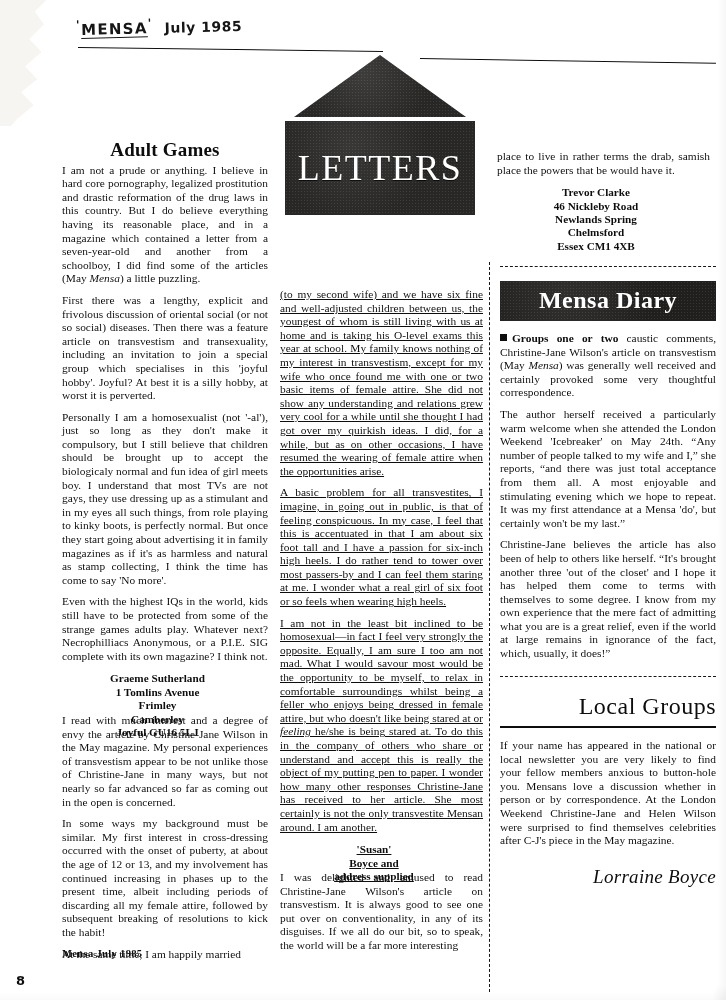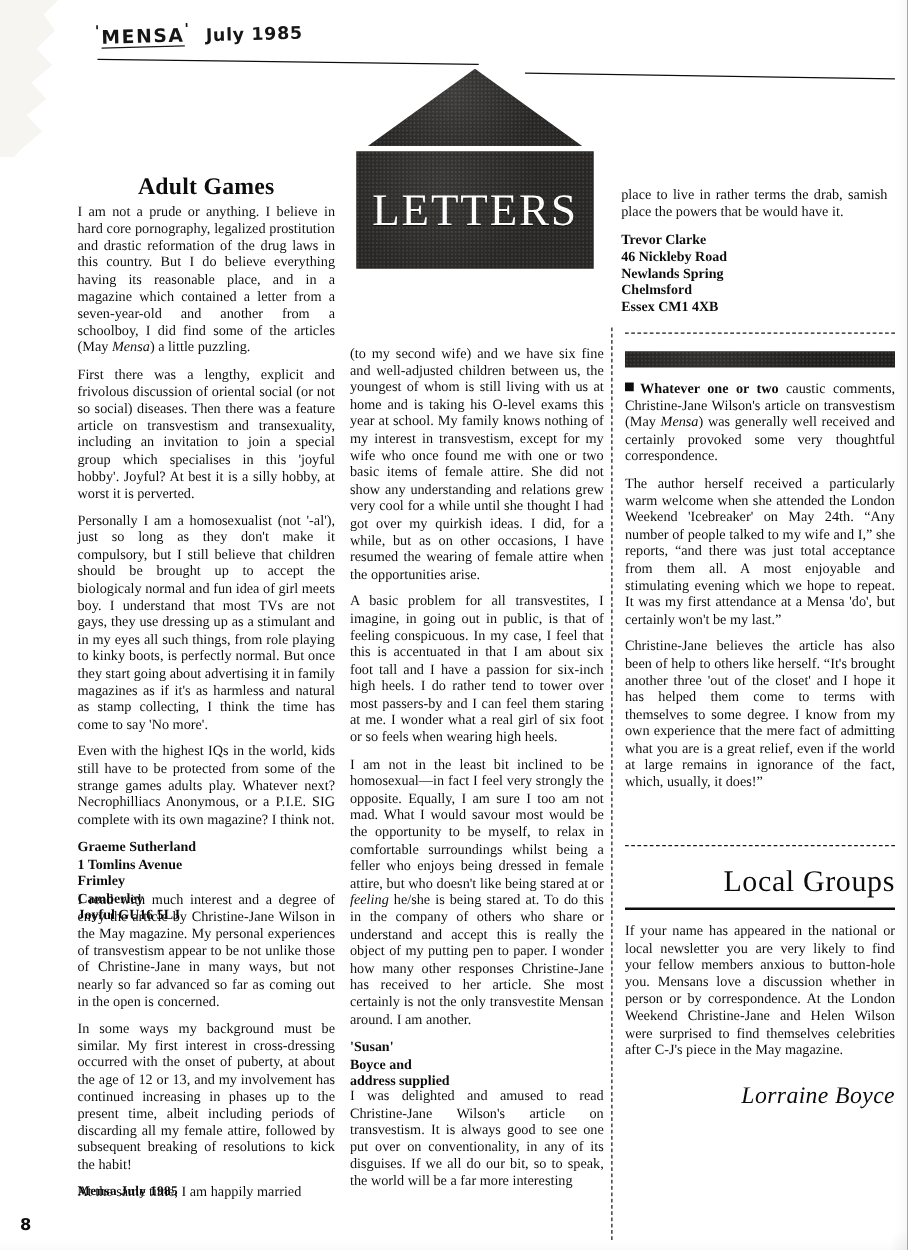--- a/index.html
+++ b/index.html
@@ -118,31 +118,31 @@
   .col p { margin: 0 0 8px 0; }
   .col p.tight { margin-bottom: 19px; }
   .hdl {
     font-size: 19px;
     font-weight: bold;
     text-align: center;
     margin: 0 0 7px 0;
     letter-spacing: .2px;
   }
   .sig {
-    text-align: left;
+    text-align: center;
     font-weight: bold;
     font-size: 11.2px;
     line-height: 13.4px;
     margin: 9px 15px 0 0;
   }
   .sig div { white-space: nowrap; }
 
   #col1 { left: 62px;  top: 143px; width: 206px; }
   #col1b{ left: 62px;  top: 714px; width: 206px; }
-  #col2 { left: 280px; top: 277px; width: 203px; }
+  #col2 { left: 280px; top: 288px; width: 203px; text-decoration: underline; }
   #col2b{ left: 280px; top: 855px; width: 203px; margin-top: 16px; }
   #col3top { left: 497px; top: 150px; width: 213px; }
 
   
   .divider {
     position: absolute;
     left: 489px; top: 262px;
     width: 0; height: 730px;
     border-left: 1.4px dashed #1b1b1b;
   }
@@ -321,23 +321,24 @@
       <div>Essex CM1 4XB</div>
     </div>
   </div>
 
   <div class="divider"></div>
 
   <div id="diary-box" class="sidebar-box">
     <div class="box-top-border"></div>
     <div class="banner">
       <div class="speck"></div>
+      <span class="t">Mensa Diary</span>
     </div>
     <div class="box-body">
-      <p><span class="sqbullet"></span><span class="lead">Whatever one or two</span> caustic comments,
+      <p><span class="sqbullet"></span><span class="lead">Groups one or two</span> caustic comments,
         Christine-Jane Wilson's article on transvestism (May <i class="em">Mensa</i>) was generally well
         received and certainly provoked some very thoughtful correspondence.</p>
       <p>The author herself received a particularly warm welcome when she attended the London Weekend 'Icebreaker' on May 24th. “Any number of people talked to my wife and I,” she reports, “and there was just total acceptance from them all. A most enjoyable and stimulating evening which we hope to repeat. It was my first attendance at a Mensa 'do', but certainly won't be my last.”</p>
       <p>Christine-Jane believes the article has also been of help to others like herself. “It's brought another three 'out of the closet' and I hope it has helped them come to terms with themselves to some degree. I know from my own experience that the mere fact of admitting what you are is a great relief, even if the world at large remains in ignorance of the fact, which, usually, it does!”</p>
     </div>
   </div>
 
   <div id="groups-box" class="sidebar-box">
     <div class="box-top-border"></div>
     <div class="plainhead">Local Groups</div>

